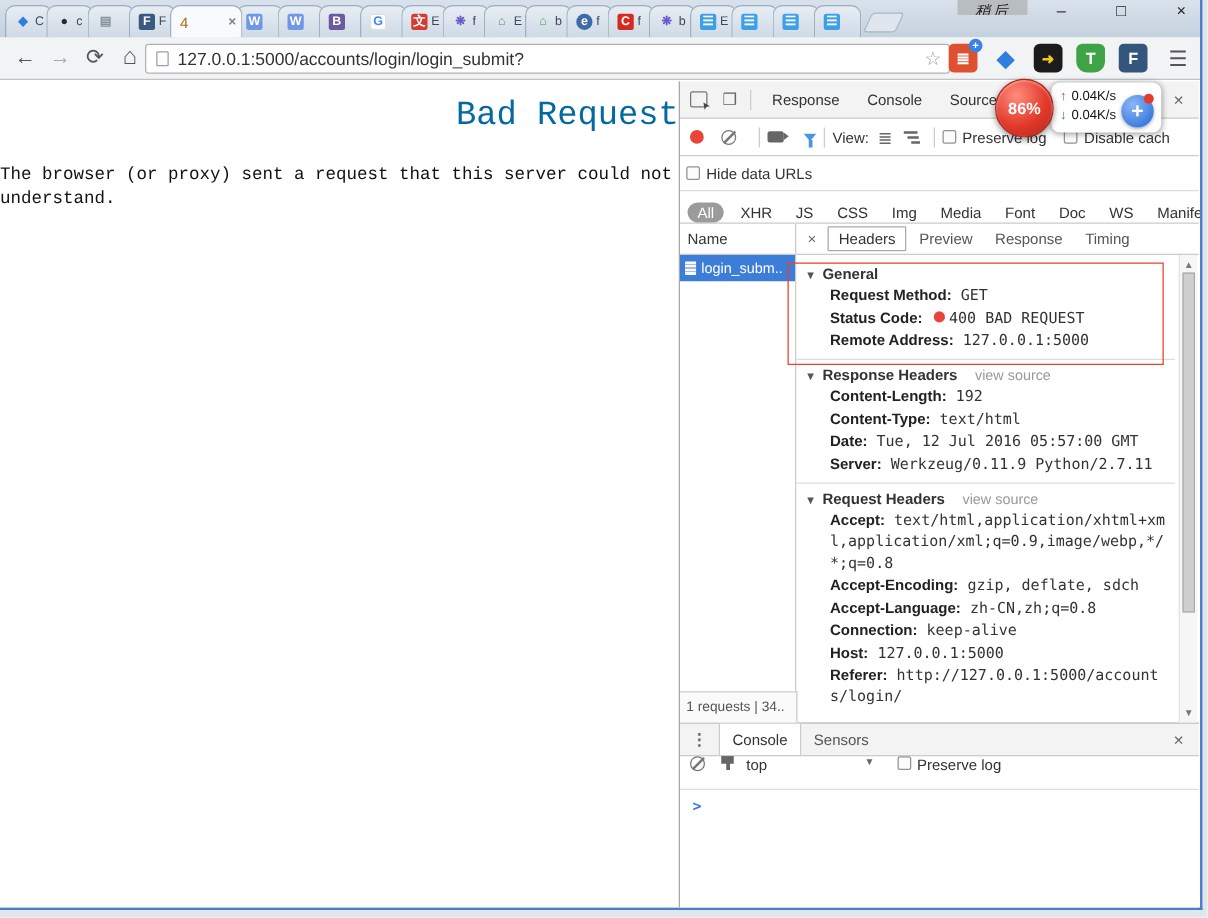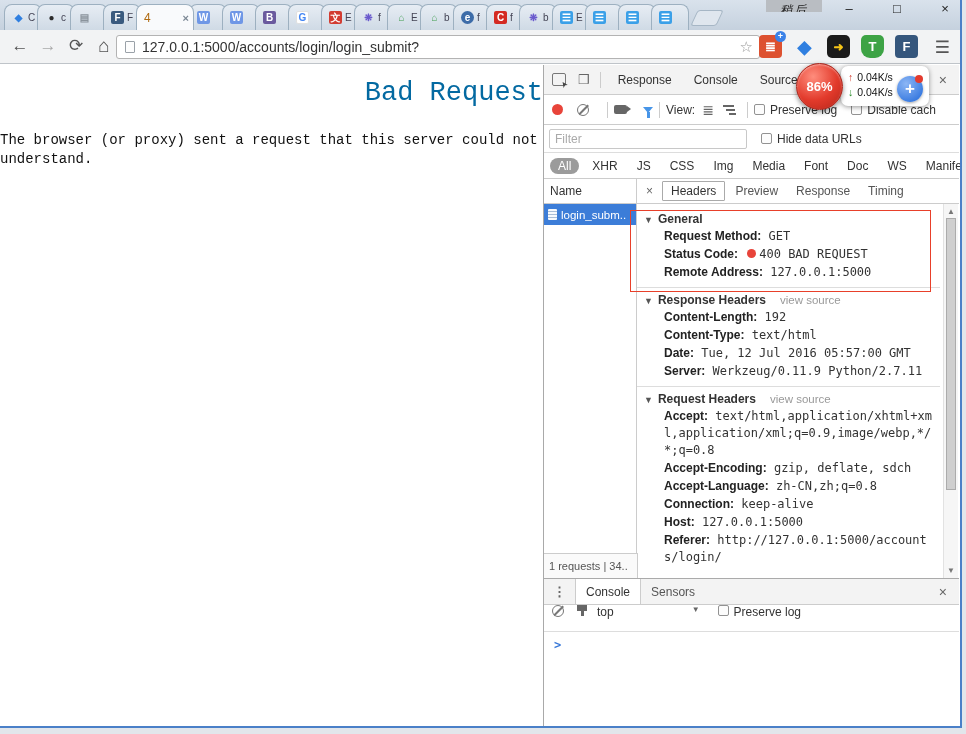--- a/index.html
+++ b/index.html
@@ -87,21 +87,21 @@
                         linear-gradient(#666,#666) 6px 9px/7px 2px no-repeat; }
   .cb { width:11px; height:11px; border:1px solid #929292; background:#fcfcfc; border-radius:2px;
         display:inline-block; margin-right:5px; flex:0 0 11px; }
   .cb-label { margin-right:14px; }
 
   .filter-row { height:28px; border-bottom:1px solid #ddd; padding-left:5px; }
   .filter-input { width:198px; height:20px; border:1px solid #c8c8c8; border-radius:2px; font-size:12px;
                   padding:0 5px; color:#333; font-family:"Liberation Sans",sans-serif; margin-right:14px; }
   .filter-input::placeholder { color:#aaa; }
 
-  .type-row { height:26px; border-bottom:1px solid #ccc; padding-left:6px; }
+  .type-row { height:26px; border-bottom:1px solid #ccc; padding-left:6px;align-items:flex-end; }
   .type-item { margin-right:7px; padding:1px 6px; color:#333; }
   .type-item.sel { background:#9b9b9b; color:#fff; border-radius:9px; padding:1px 8px; }
 
   .net-main { flex:1 1 auto; display:flex; position:relative; min-height:0; }
   .name-col { width:93px; flex:0 0 93px; border-right:1px solid #ccc; }
   .name-head { height:25px; line-height:25px; border-bottom:1px solid #ccc; padding-left:6px; color:#333; }
   .req-row { height:21px; background:#3c7dd8; color:#fff; display:flex; align-items:center; gap:4px; padding-left:4px; }
   .doc-ico { width:9px; height:11px; background:#f6f9fd; border-radius:1px; flex:0 0 9px;
              background-image:linear-gradient(transparent 2px, #a9bdd6 2px, #a9bdd6 3px, transparent 3px,
                transparent 5px, #a9bdd6 5px, #a9bdd6 6px, transparent 6px, transparent 8px, #a9bdd6 8px, #a9bdd6 9px, transparent 9px); }
@@ -311,21 +311,20 @@
           <span class="icon-list">≣</span>
           <span class="icon-wf"></span>
           <span class="vsep"></span>
           <span class="cb"></span>
           <span class="cb-label">Preserve log</span>
           <span class="cb"></span>
           <span class="cb-label">Disable cach</span>
         </div>
 
         <div class="dt-row filter-row">
-          <input class="filter-input" placeholder="Filter" style="">
           <span class="cb"></span>
           <span>Hide data URLs</span>
         </div>
 
         <div class="dt-row type-row" id="typeRow">
             <span class="type-item sel">All</span>
             <span class="type-item">XHR</span>
             <span class="type-item">JS</span>
             <span class="type-item">CSS</span>
             <span class="type-item">Img</span>

